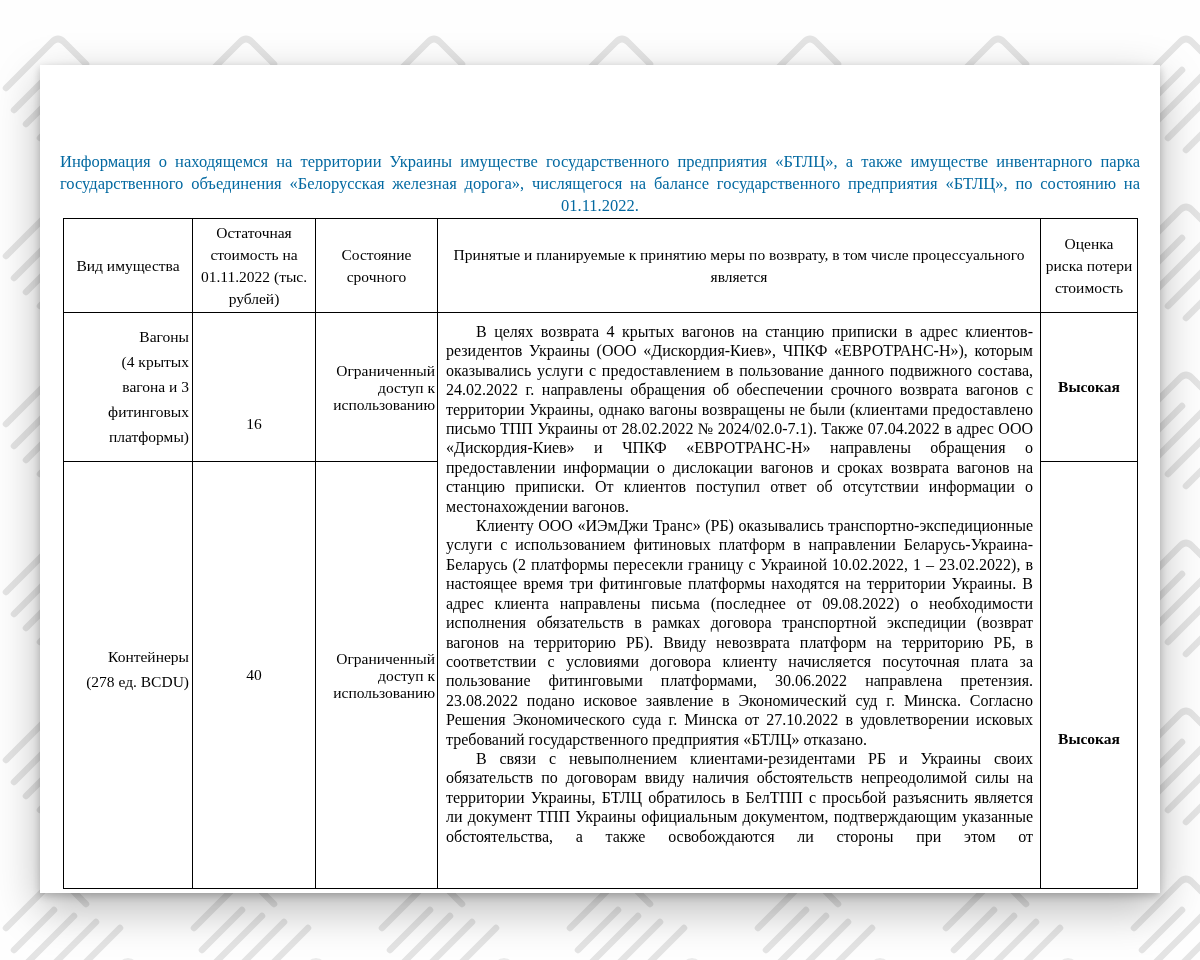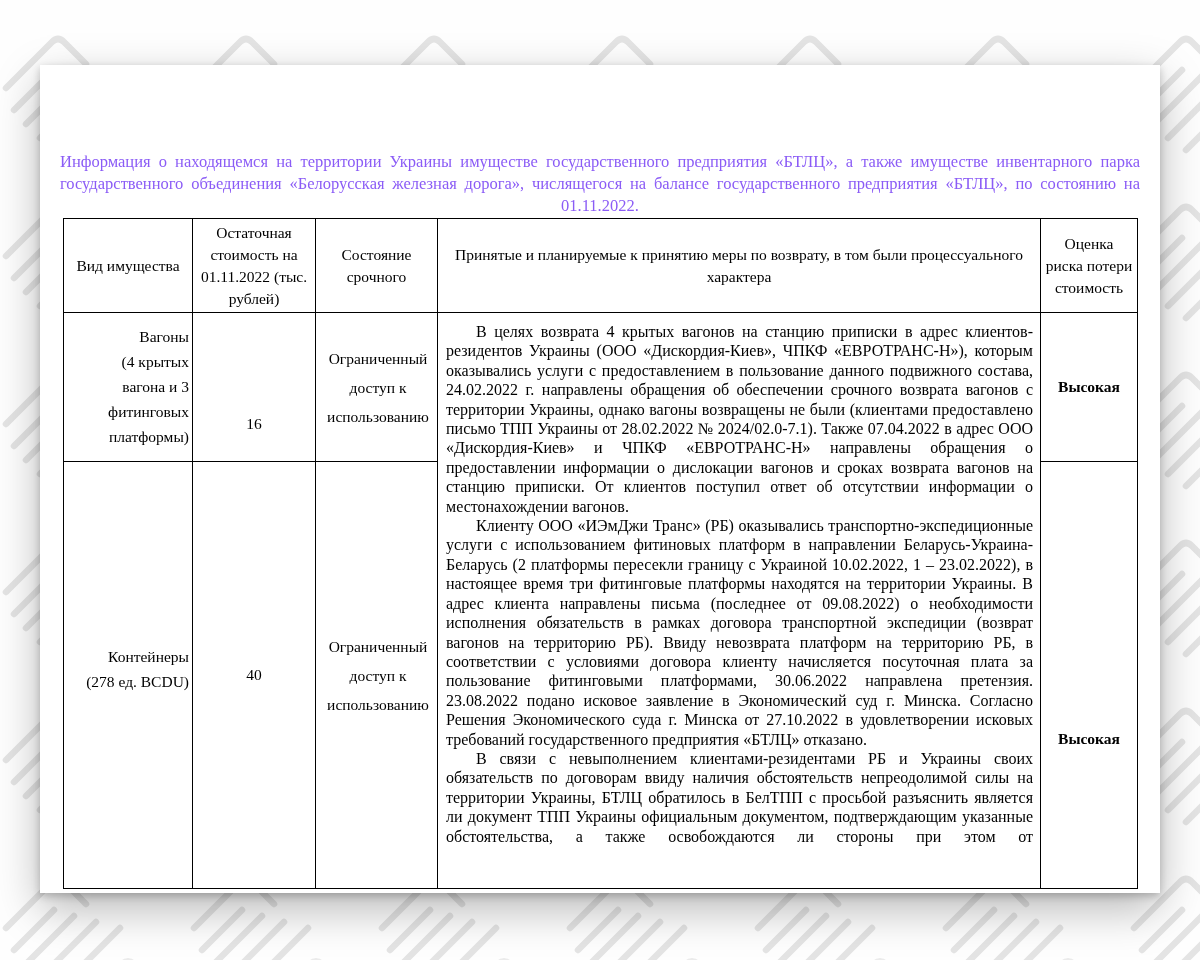--- a/index.html
+++ b/index.html
@@ -31,21 +31,21 @@
     background: #ffffff;
     box-shadow: 0 3px 8px rgba(0,0,0,0.22), 0 16px 42px rgba(0,0,0,0.28);
   }
   .doc-title {
     position: absolute;
     left: 20px;
     right: 20px;
     top: 86px;
     font-size: 16.5px;
     line-height: 22px;
-    color: #8b5cf6;
+    color: #0369a1;
     text-align: justify;
     text-align-last: center;
   }
   table.prop-table {
     position: absolute;
     left: 23px;
     top: 153px;
     width: 1074px;
     border-collapse: collapse;
     table-layout: fixed;
@@ -84,23 +84,23 @@
     text-align: center;
     vertical-align: bottom;
     padding-bottom: 28px;
   }
   tr.row-2 td.cell-value {
     vertical-align: middle;
     padding-bottom: 0;
   }
   td.cell-condition {
     vertical-align: middle;
-    text-align: center;
+    text-align: right;
     padding: 0 2px 0 5px;
-    line-height: 29px;
+    line-height: 17px;
   }
   td.cell-risk {
     text-align: center;
     vertical-align: middle;
     font-weight: bold;
   }
   td.cell-risk-2 {
     text-align: center;
     vertical-align: top;
     padding-top: 268px;
@@ -158,21 +158,21 @@
         <col style="width:123px">
         <col style="width:122px">
         <col style="width:603px">
         <col style="width:97px">
       </colgroup>
       <tbody>
           <tr class="row-head">
         <th>Вид имущества</th>
         <th>Остаточная стоимость на 01.11.2022 (тыс. рублей)</th>
         <th>Состояние срочного</th>
-        <th>Принятые и планируемые к принятию меры по возврату, в том были процессуального характера</th>
+        <th>Принятые и планируемые к принятию меры по возврату, в том числе процессуального является</th>
         <th>Оценка риска потери стоимость</th>
       </tr>
       <tr class="row-1">
         <td class="cell-type">Вагоны
 (4 крытых
 вагона и 3
 фитинговых
 &nbsp;платформы)</td>
         <td class="cell-value">16</td>
         <td class="cell-condition">Ограниченный доступ к использованию</td>

